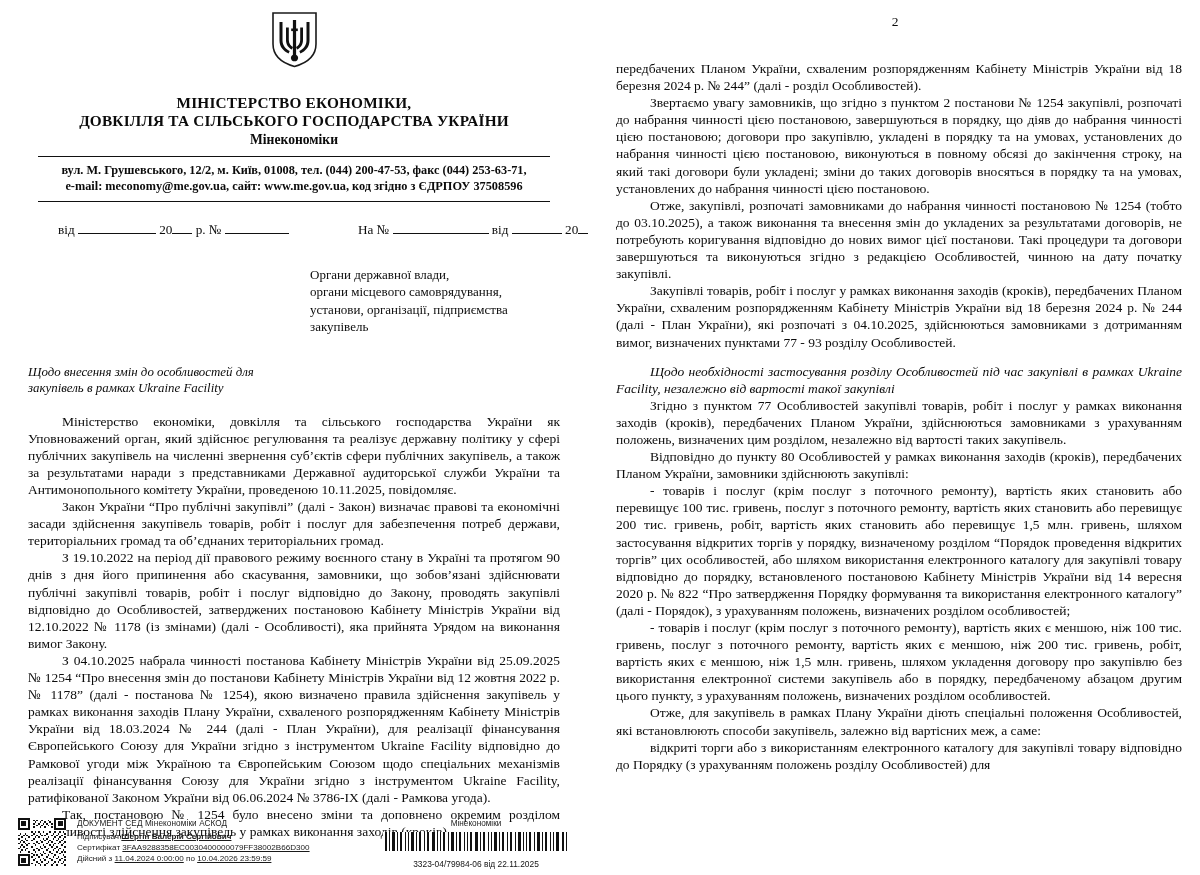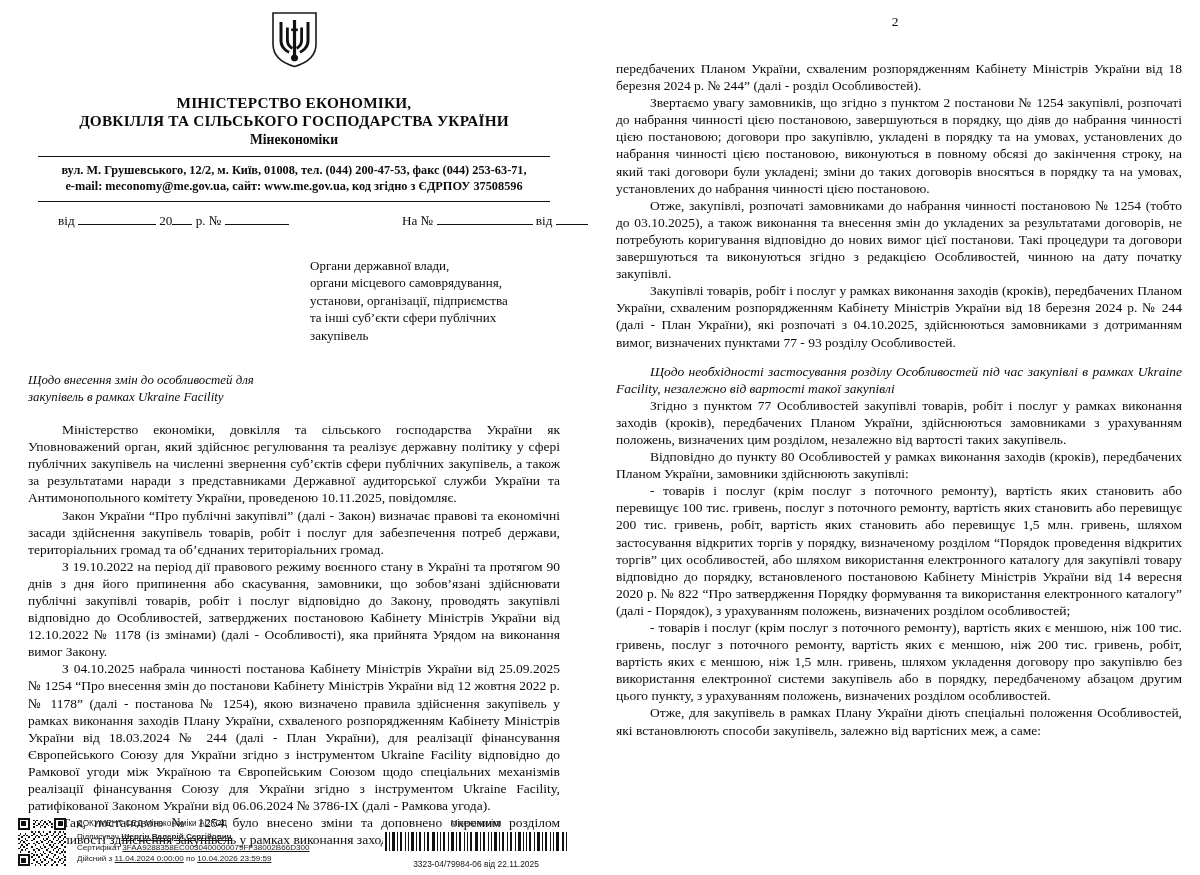--- a/index.html
+++ b/index.html
@@ -56,24 +56,23 @@
     font-size: 12.3px;
     line-height: 15.5px;
     margin-top: 6px;
     font-weight: bold;
   }
   .rule2 { border-top: 1.1px solid #111; margin: 7px 10px 0 10px; }
 
   .refline {
     display: flex;
     font-size: 13.2px;
-    margin-top: 11px;
+    margin-top: 20px;
     padding: 0 28px 0 30px;
     white-space: nowrap;
-    gap: 44px;
   }
   .refline .left  { flex: 0 0 300px; }
   .refline .right { flex: 1; }
   .ul-s  { display: inline-block; border-bottom: 1.1px solid #111; width: 78px; }
   .ul-xs { display: inline-block; border-bottom: 1.1px solid #111; width: 20px; }
   .ul-m  { display: inline-block; border-bottom: 1.1px solid #111; width: 64px; }
   .ul-l  { display: inline-block; border-bottom: 1.1px solid #111; width: 96px; }
   .ul-ss { display: inline-block; border-bottom: 1.1px solid #111; width: 50px; }
 
   
@@ -209,21 +208,20 @@
         <span class="ul-ss"></span>
         <span>20</span><span class="ul-xs"></span>
         <span>р.</span>
       </div>
     </div>
 
     <div class="addressee">
       <div>Органи державної влади,</div>
       <div>органи місцевого самоврядування,</div>
       <div>установи, організації, підприємства</div>
-      <div>та інші субʼєкти сфери публічних</div>
       <div>закупівель</div>
     </div>
 
     <div class="subject">
       <div>Щодо внесення змін до особливостей для</div>
       <div>закупівель в рамках Ukraine Facility</div>
     </div>
 
     <div class="body-text">
       <p class="para">Міністерство економіки, довкілля та сільського господарства України як Уповноважений орган, який здійснює регулювання та реалізує державну політику у сфері публічних закупівель на численні звернення субʼєктів сфери публічних закупівель, а також за результатами наради з представниками Державної аудиторської служби України та Антимонопольного комітету України, проведеною 10.11.2025, повідомляє.</p>
@@ -512,16 +510,17 @@
       <p class="para">Звертаємо увагу замовників, що згідно з пунктом 2 постанови № 1254 закупівлі, розпочаті до набрання чинності цією постановою, завершуються в порядку, що діяв до набрання чинності цією постановою; договори про закупівлю, укладені в порядку та на умовах, установлених до набрання чинності цією постановою, виконуються в повному обсязі до закінчення строку, на який такі договори були укладені; зміни до таких договорів вносяться в порядку та на умовах, установлених до набрання чинності цією постановою.</p>
       <p class="para">Отже, закупівлі, розпочаті замовниками до набрання чинності постановою № 1254 (тобто до 03.10.2025), а також виконання та внесення змін до укладених за результатами договорів, не потребують коригування відповідно до нових вимог цієї постанови. Такі процедури та договори завершуються та виконуються згідно з редакцією Особливостей, чинною на дату початку закупівлі.</p>
       <p class="para">Закупівлі товарів, робіт і послуг у рамках виконання заходів (кроків), передбачених Планом України, схваленим розпорядженням Кабінету Міністрів України від 18 березня 2024 р. № 244 (далі - План України), які розпочаті з 04.10.2025, здійснюються замовниками з дотриманням вимог, визначених пунктами 77 - 93 розділу Особливостей.</p>
       <div class="gap"></div>
       <p class="italic-head">Щодо необхідності застосування розділу Особливостей під час закупівлі в рамках Ukraine Facility, незалежно від вартості такої закупівлі</p>
       <p class="para">Згідно з пунктом 77 Особливостей закупівлі товарів, робіт і послуг у рамках виконання заходів (кроків), передбачених Планом України, здійснюються замовниками з урахуванням положень, визначених цим розділом, незалежно від вартості таких закупівель.</p>
       <p class="para">Відповідно до пункту 80 Особливостей у рамках виконання заходів (кроків), передбачених Планом України, замовники здійснюють закупівлі:</p>
       <p class="para dash">- товарів і послуг (крім послуг з поточного ремонту), вартість яких становить або перевищує 100 тис. гривень, послуг з поточного ремонту, вартість яких становить або перевищує 200 тис. гривень, робіт, вартість яких становить або перевищує 1,5 млн. гривень, шляхом застосування відкритих торгів у порядку, визначеному розділом “Порядок проведення відкритих торгів” цих особливостей, або шляхом використання електронного каталогу для закупівлі товару відповідно до порядку, встановленого постановою Кабінету Міністрів України від 14 вересня 2020 р. № 822 “Про затвердження Порядку формування та використання електронного каталогу” (далі - Порядок), з урахуванням положень, визначених розділом особливостей;</p>
       <p class="para dash">- товарів і послуг (крім послуг з поточного ремонту), вартість яких є меншою, ніж 100 тис. гривень, послуг з поточного ремонту, вартість яких є меншою, ніж 200 тис. гривень, робіт, вартість яких є меншою, ніж 1,5 млн. гривень, шляхом укладення договору про закупівлю без використання електронної системи закупівель або в порядку, передбаченому абзацом другим цього пункту, з урахуванням положень, визначених розділом особливостей.</p>
       <p class="para">Отже, для закупівель в рамках Плану України діють спеціальні положення Особливостей, які встановлюють способи закупівель, залежно від вартісних меж, а саме:</p>
+      <p class="para">відкриті торги або з використанням електронного каталогу для закупівлі товару відповідно до Порядку (з урахуванням положень розділу Особливостей) для</p>
     </div>
   </div>
 
 </div>
 
 </body></html>

